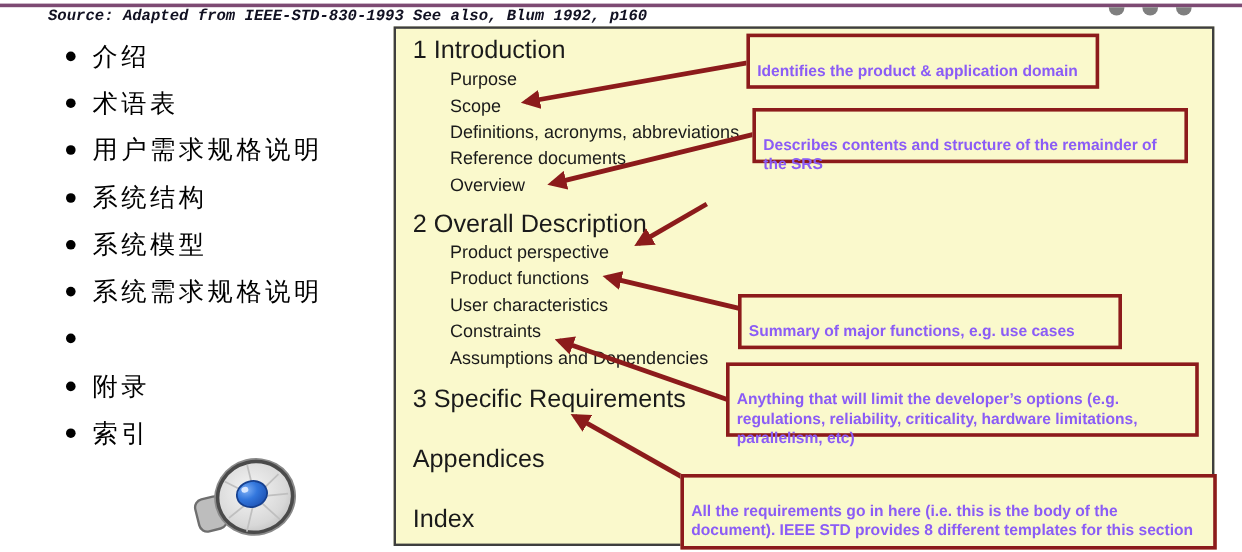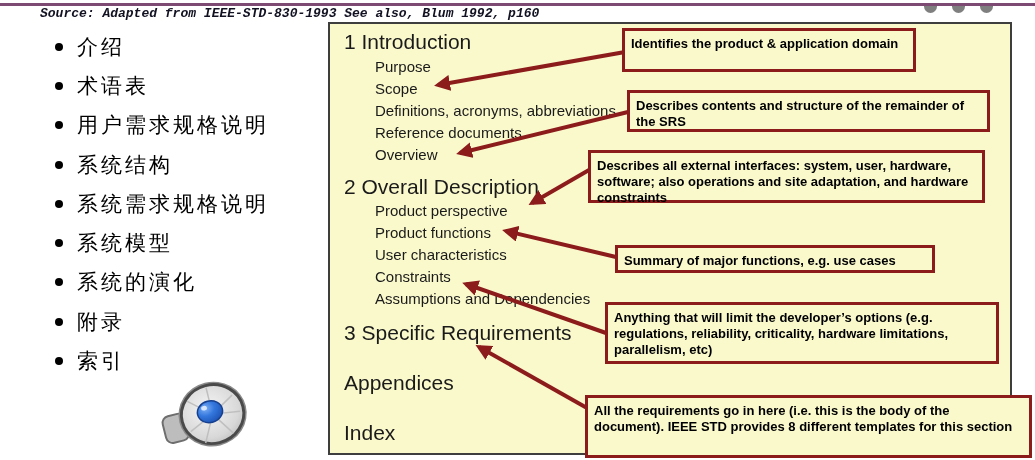--- a/index.html
+++ b/index.html
@@ -28,29 +28,29 @@
   .sec-title{font-size:21px;line-height:26px;padding-left:14px;white-space:nowrap;}
   .sec-title.t1{padding-top:4px;line-height:28px;}
   .sec-title.t2{margin-top:8px;}
   .sec-title.t3{margin-top:10px;}
   .sec-title.t4{margin-top:24px;}
   .sec-title.t5{margin-top:24px;}
   .sub-item{font-size:15px;line-height:22px;padding-left:45px;white-space:nowrap;}
   
   .callout{
     position:absolute;background:#FAF9CC;border:3px solid #8C1B1B;
-    font-size:13px;font-weight:bold;color:#000000;line-height:16px;
-    padding:5px 6px;box-sizing:border-box;
+    font-size:13px;font-weight:bold;color:#8b5cf6;line-height:16px;
+    padding:20px 6px;box-sizing:border-box;
   }
   .c1{left:622px;top:28px;width:294px;height:44px;}
   .c2{left:627px;top:90px;width:363px;height:42px;}
   .c3{left:588px;top:150px;width:397px;height:53px;}
   .c4{left:615px;top:245px;width:320px;height:28px;}
   .c5{left:605px;top:302px;width:394px;height:62px;}
-  .c6{left:585px;top:395px;width:447px;height:63px;}
+  .c6{left:567px;top:395px;width:447px;height:63px;}
   .arrow-layer{position:absolute;left:0;top:0;width:1035px;height:460px;pointer-events:none;}
   
   .speaker{position:absolute;left:156px;top:372px;width:98px;height:88px;}
 </style>
 </head>
 <body>
 
 <div class="slide">
 
   <div class="top-line"></div>
@@ -72,29 +72,28 @@
     <li>
         <span class="cn-bullet"></span>
         <span class="cn-text">用户需求规格说明</span>
       </li>
     <li>
         <span class="cn-bullet"></span>
         <span class="cn-text">系统结构</span>
       </li>
     <li>
         <span class="cn-bullet"></span>
+        <span class="cn-text">系统模型</span>
+      </li>
+    <li>
+        <span class="cn-bullet"></span>
         <span class="cn-text">系统需求规格说明</span>
       </li>
     <li>
         <span class="cn-bullet"></span>
-        <span class="cn-text">系统模型</span>
-      </li>
-    <li>
-        <span class="cn-bullet"></span>
-        <span class="cn-text">系统的演化</span>
       </li>
     <li>
         <span class="cn-bullet"></span>
         <span class="cn-text">附录</span>
       </li>
     <li>
         <span class="cn-bullet"></span>
         <span class="cn-text">索引</span>
       </li>
   </ul>
@@ -126,21 +125,20 @@
     <line x1="625" y1="52" x2="438" y2="85" stroke="#8C1B1B" stroke-width="4" marker-end="url(#ah)"></line>
     <line x1="628" y1="112" x2="460" y2="153" stroke="#8C1B1B" stroke-width="4" marker-end="url(#ah)"></line>
     <line x1="589" y1="170" x2="532" y2="203" stroke="#8C1B1B" stroke-width="4" marker-end="url(#ah)"></line>
     <line x1="616" y1="257" x2="506" y2="231" stroke="#8C1B1B" stroke-width="4" marker-end="url(#ah)"></line>
     <line x1="606" y1="333" x2="466" y2="284" stroke="#8C1B1B" stroke-width="4" marker-end="url(#ah)"></line>
     <line x1="587" y1="408" x2="479" y2="347" stroke="#8C1B1B" stroke-width="4" marker-end="url(#ah)"></line>
   </svg>
 
   <div class="callout c1">Identifies the product &amp; application domain</div>
   <div class="callout c2">Describes contents and structure of the remainder of the SRS</div>
-  <div class="callout c3">Describes all external interfaces: system, user, hardware, software; also operations and site adaptation, and hardware constraints</div>
   <div class="callout c4">Summary of major functions, e.g. use cases</div>
   <div class="callout c5">Anything that will limit the developer’s options (e.g. regulations, reliability, criticality, hardware limitations, parallelism, etc)</div>
   <div class="callout c6">All the requirements go in here (i.e. this is the body of the document). IEEE STD provides 8 different templates for this section</div>
 
   <div class="speaker">
     <svg viewBox="0 0 100 90" width="98" height="88" xmlns="http://www.w3.org/2000/svg">
       <defs>
         <radialGradient id="cone" cx="45%" cy="40%" r="70%">
           <stop offset="0%" stop-color="#f5f5f5"></stop>
           <stop offset="70%" stop-color="#d8d8d8"></stop>

